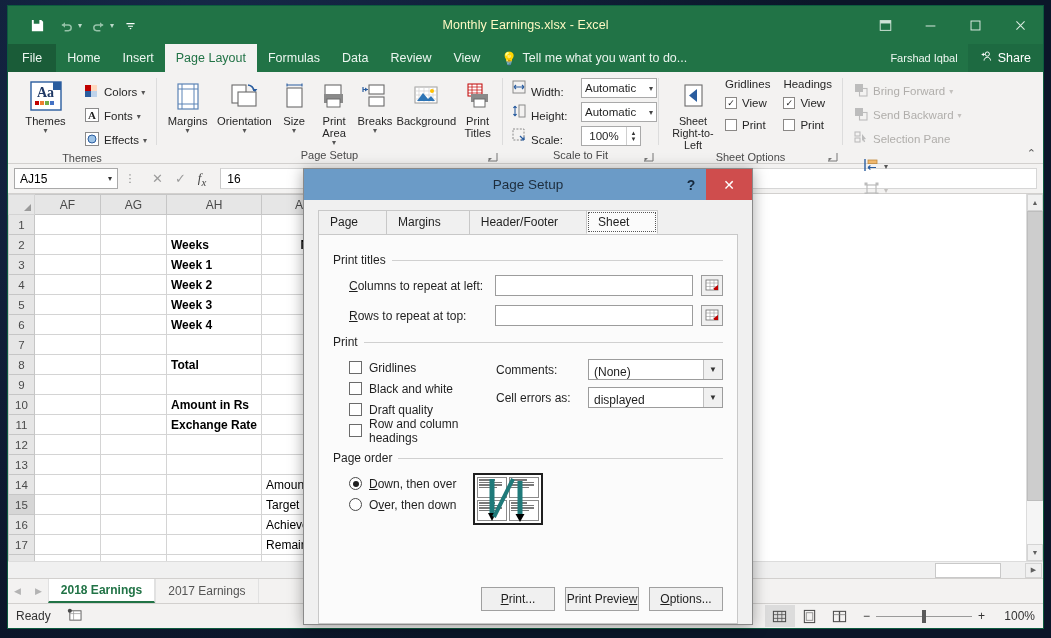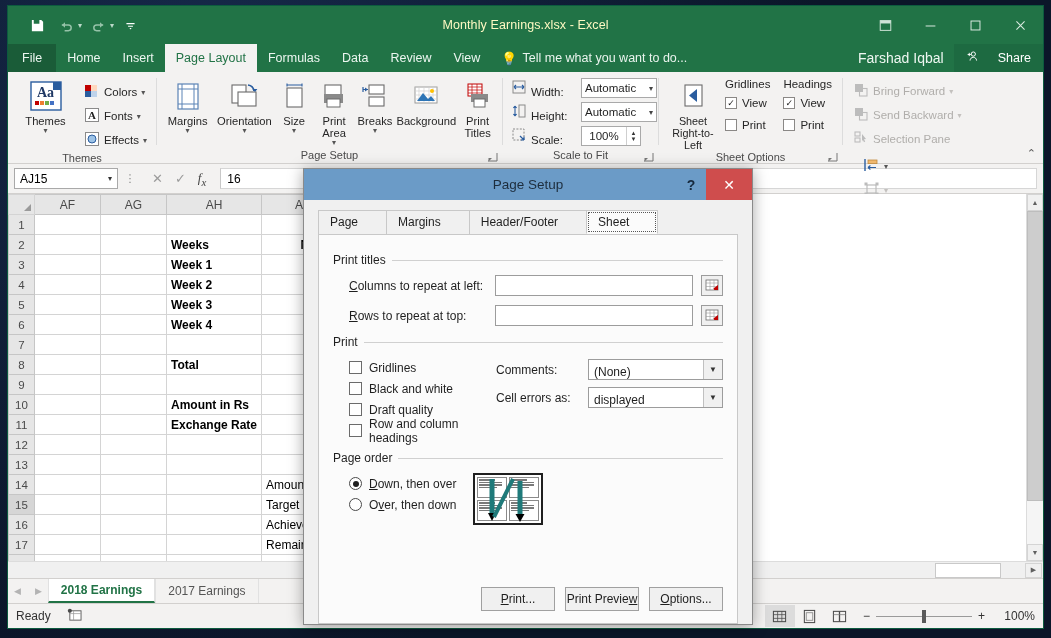--- a/index.html
+++ b/index.html
@@ -59,23 +59,23 @@
     display:flex; align-items:center; white-space:nowrap;
   }
   .rtab.file { background:#1a5c38; padding:0 14px; }
   .rtab.active { background:#f3f2f1; color:#217346; }
   .tellme {
     display:flex; align-items:center; gap:5px; color:#eaf4ee; font-size:12.5px;
     padding:0 10px; height:28px;
   }
   .tellme .bulb { font-size:13px; }
   .tb-right { margin-left:auto; display:flex; align-items:center; height:28px; }
-  .user-name { color:#eef7f1; font-size:14px; padding:0 10px; }
+  .user-name { color:#eef7f1; font-size:11px; padding:0 10px; }
   .share-btn {
-    display:flex; align-items:center; gap:19px; color:#ffffff; font-size:12.5px;
+    display:flex; align-items:center; gap:5px; color:#ffffff; font-size:12.5px;
     background:#1d6a41; height:28px; padding:0 12px;
   }
   
   .ribbon {
     height:92px; background:#f3f2f1; border-bottom:1px solid #d2d0ce;
     display:flex; flex:none; position:relative; font-size:11.5px; color:#262626;
   }
   .rgroup { display:flex; flex-direction:column; height:92px; position:relative; }
   .rgroup-body { flex:1; display:flex; align-items:flex-start; padding:4px 5px 0 5px; }
   .rgroup-label {

